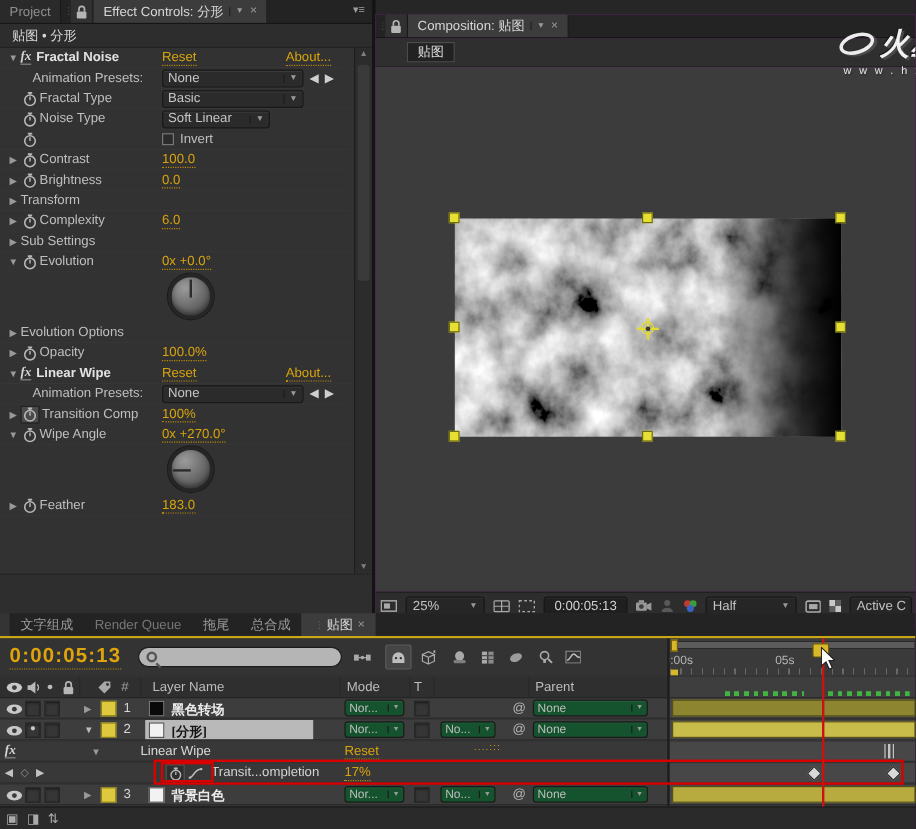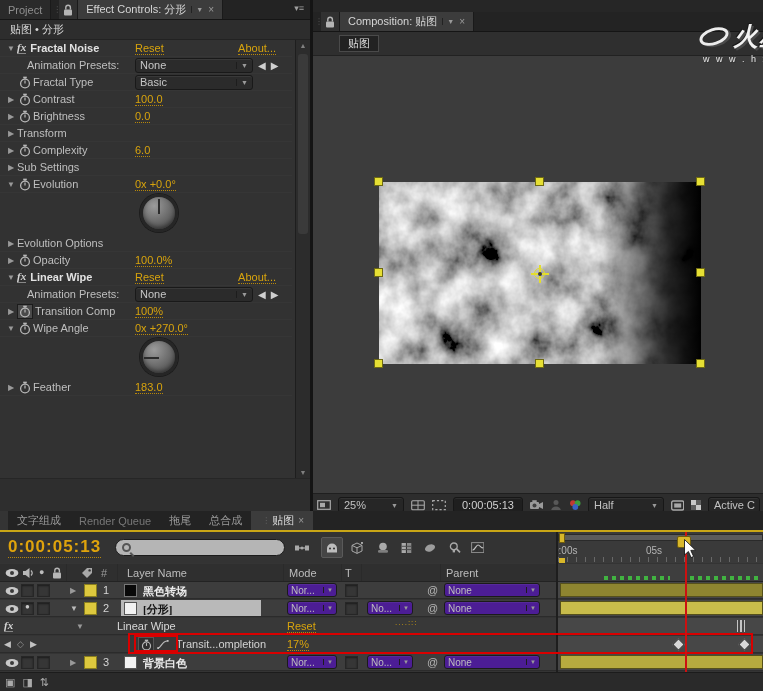--- a/index.html
+++ b/index.html
@@ -36,21 +36,21 @@
   .icbox{display:flex;align-items:center;justify-content:center;height:16px;border-radius:2px;}
   .ddc{height:16px;background:#262626;border:1px solid #171717;border-radius:3px;display:flex;align-items:center;padding:0 5px;color:#c2c2c2;box-shadow:inset 0 1px 0 rgba(255,255,255,.06);}
   .handle{position:absolute;width:9px;height:9px;background:#e6df34;border:1px solid #6f6a14;margin:-5px 0 0 -5px;}
   
   .ttab{display:flex;align-items:center;gap:4px;padding:0 9px;color:#9c9c9c;height:100%;}
   .ttab.active{background:#3c3c3c;color:#d9d9d9;}
   .cellbox{position:absolute;width:13px;height:13px;top:2px;background:#363636;border:1px solid #262626;box-shadow:inset 0 1px 2px rgba(0,0,0,.5);}
   .lrow{position:absolute;left:0;width:557px;height:17px;background:#3d3d3d;border-bottom:1px solid #2b2b2b;}
   .trow{position:absolute;left:558px;right:0;height:17px;background:#474747;border-bottom:1px solid #2f2f2f;}
   .bar{position:absolute;left:2px;right:0;top:1px;height:14px;border:1px solid #55501c;}
-  .sdd{position:absolute;height:14px;top:1px;background:#4c1d95;border:1px solid #1b1b1b;border-radius:3px;display:flex;align-items:center;padding:0 3px;color:#bdbdbd;font-size:10px;box-shadow:inset 0 1px 0 rgba(255,255,255,.06);text-align:center;}
+  .sdd{position:absolute;height:14px;top:1px;background:#14532d;border:1px solid #1b1b1b;border-radius:3px;display:flex;align-items:center;padding:0 3px;color:#bdbdbd;font-size:10px;box-shadow:inset 0 1px 0 rgba(255,255,255,.06);text-align:center;}
   .sdd .da2{margin-left:auto;color:#9a9a9a;font-size:6px;border-left:1px solid #1d1d1d;padding-left:3px;}
   .swatch{position:absolute;width:13px;height:13px;top:2px;border:1px solid #777;}
   .lname{position:absolute;left:143px;top:2px;font-weight:bold;color:#ececec;}
   .kfd{position:absolute;width:9px;height:9px;background:#d8d8d8;border:1px solid #2a2a2a;transform:rotate(45deg);}
   .redbox{position:absolute;border:2px solid #d90000;pointer-events:none;}
   .vline{position:absolute;top:0;bottom:0;width:1px;background:#2a2a2a;}
   .hicon{display:inline-flex;align-items:center;justify-content:center;}
   .mag{width:9px;height:9px;border:2px solid #555;border-radius:50%;position:relative;}
   .mag:after{content:"";position:absolute;width:2px;height:5px;background:#555;left:7px;top:7px;transform:rotate(-45deg);}
 </style>
@@ -223,21 +223,48 @@
           </span>
         <span class="lb">Fractal Type</span>
         <span class="ctl">
             <span class="dd" style="width:118px;">
               <span>Basic</span>
               <span class="da2">▼</span>
             </span>
           </span>
       </div>
 
-
+      <div class="er">
+        <span class="tw"></span>
+          <span class="swc">
+            <svg width="12" height="13" viewBox="0 0 12 13">
+              <use href="#sw"></use>
+            </svg>
+          </span>
+        <span class="lb">Noise Type</span>
+        <span class="ctl">
+            <span class="dd" style="width:90px;">
+              <span>Soft Linear</span>
+              <span class="da2">▼</span>
+            </span>
+          </span>
+      </div>
+
+      <div class="er">
+        <span class="tw"></span>
+          <span class="swc">
+            <svg width="12" height="13" viewBox="0 0 12 13">
+              <use href="#sw"></use>
+            </svg>
+          </span>
+        <span class="ctl">
+            <span class="cb"></span>
+            <span>Invert</span>
+          </span>
+      </div>
 
       <div class="er">
         <span class="tw">▶</span>
           <span class="swc">
             <svg width="12" height="13" viewBox="0 0 12 13">
               <use href="#sw"></use>
             </svg>
           </span>
         <span class="lb">Contrast</span>
         <span class="ctl">

